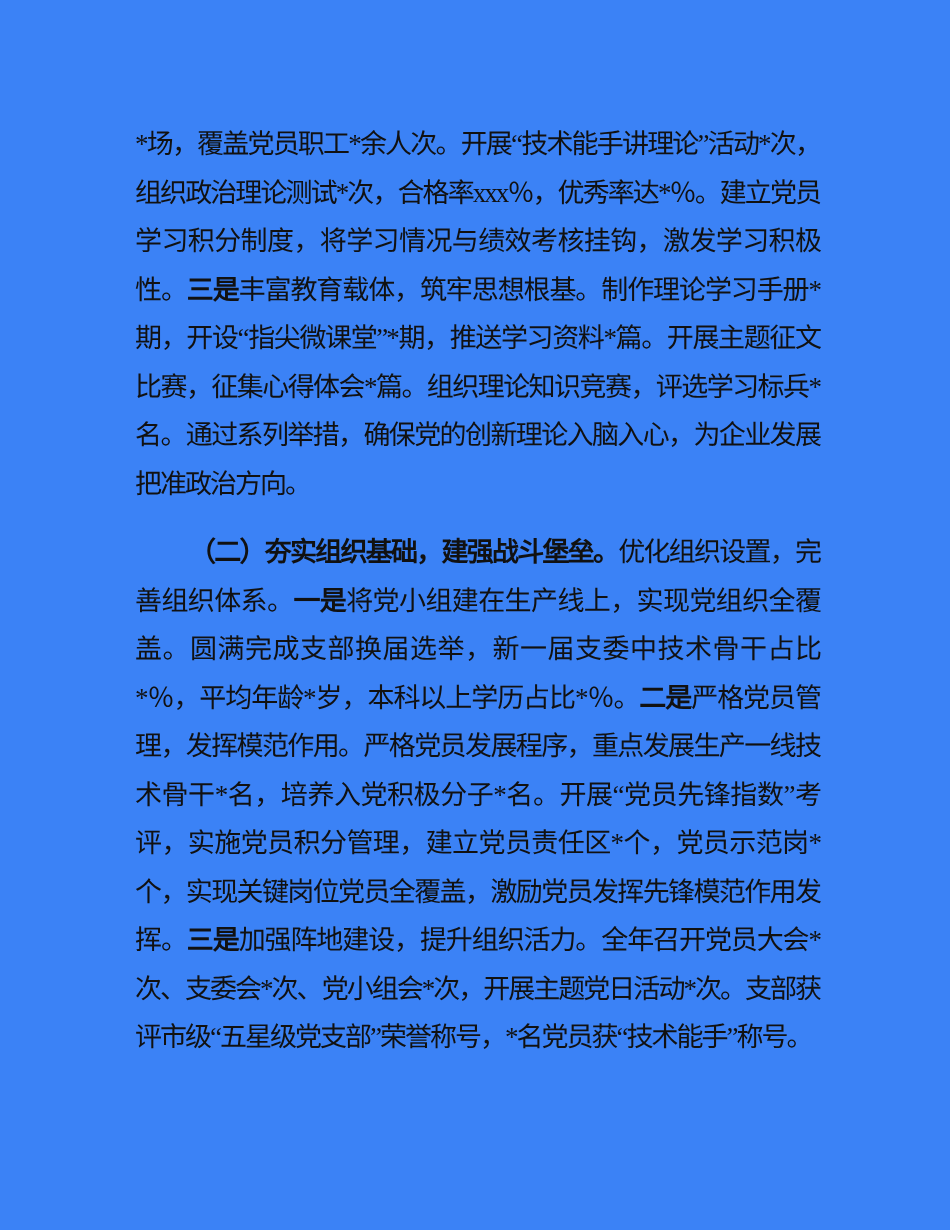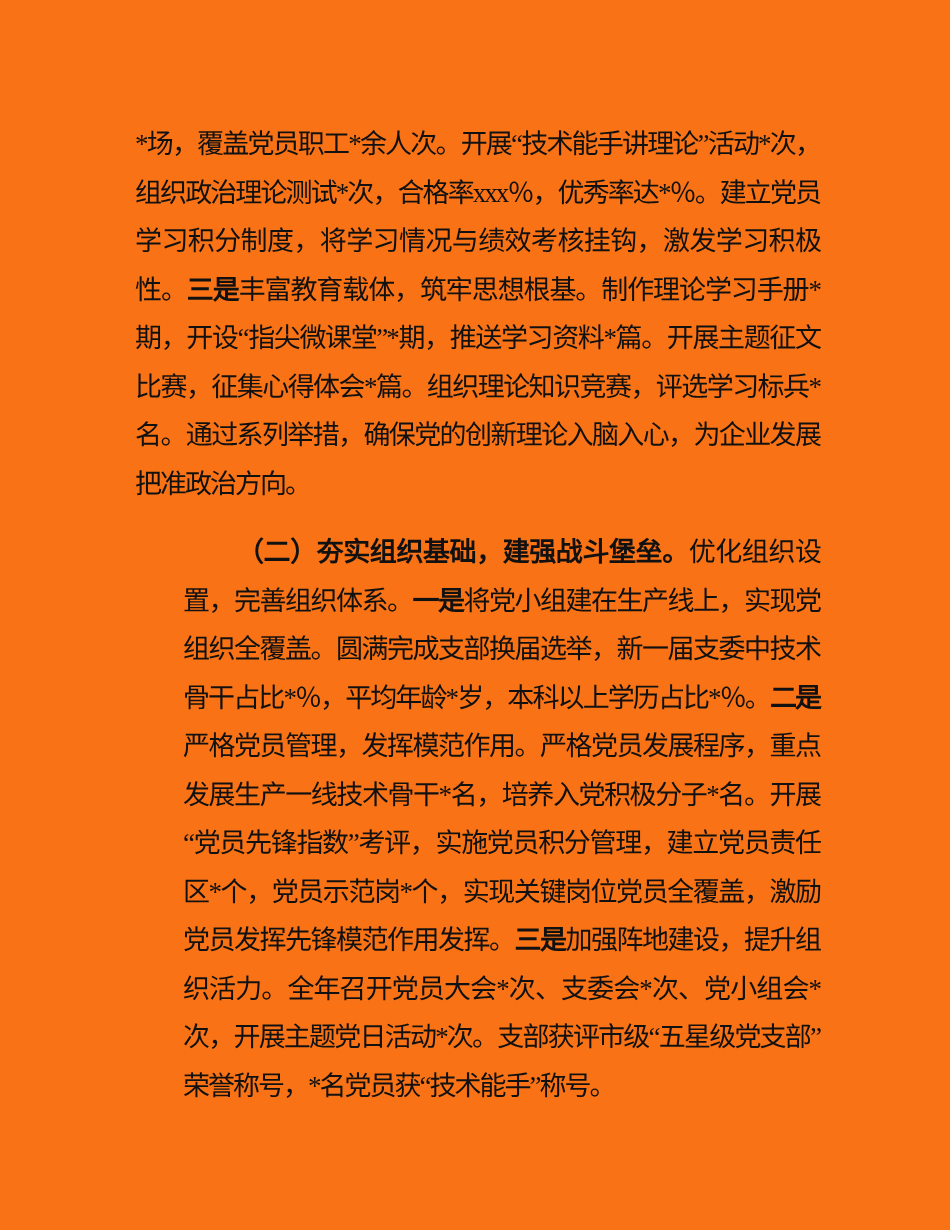--- a/index.html
+++ b/index.html
@@ -12,36 +12,35 @@
     background: #ffffff;
     color: #111111;
     font-family: "Liberation Serif", "DejaVu Serif", serif;
     overflow: hidden;
   }
   .doc-page {
     box-sizing: border-box;
     width: 950px;
     height: 1230px;
     padding: 120px 130px 40px 135px;
-    background: #f97316;
+    background: #3b82f6;
     overflow: hidden;
   }
   .para {
     margin: 0;
     font-size: 27px;
     line-height: 48.5px;
     letter-spacing: -2px;
     text-align: justify;
     text-justify: inter-ideograph;
     word-break: break-all;
   }
   .para.indent {
     text-indent: 2em;
     margin-top: 20px;
-    margin-left: 48px;
   }
   .run {
     font-weight: 400;
   }
   .run.bold {
     font-family: "Liberation Sans", "DejaVu Sans", sans-serif;
     font-weight: 700;
   }
 </style>
 </head>

